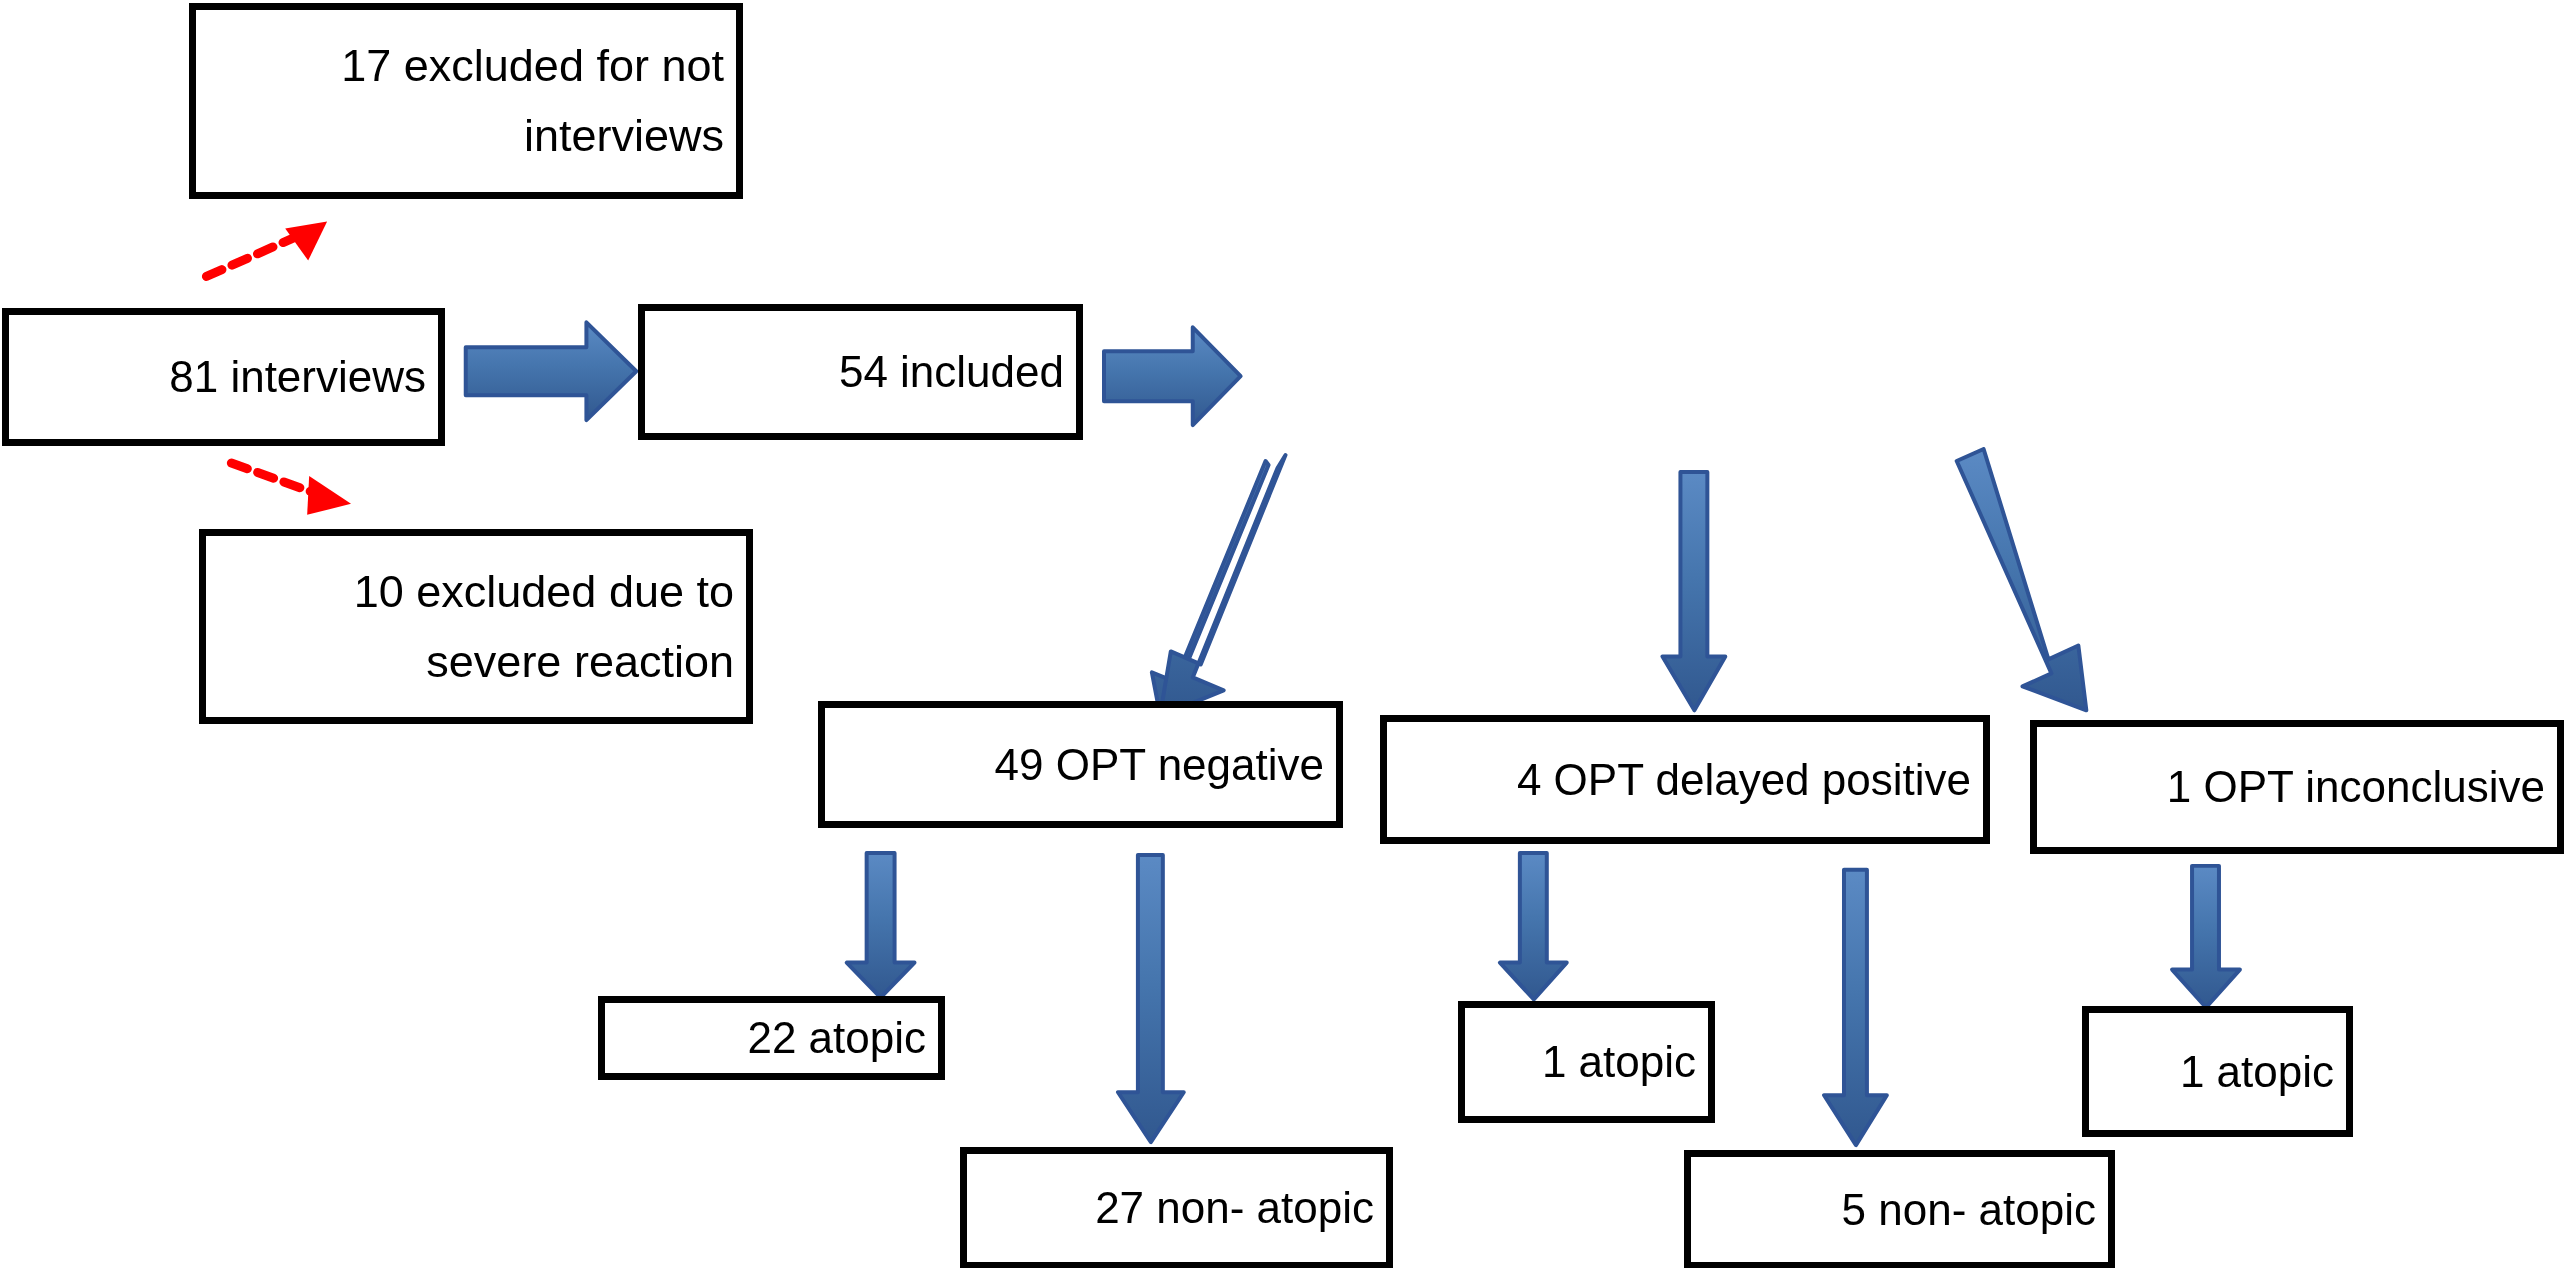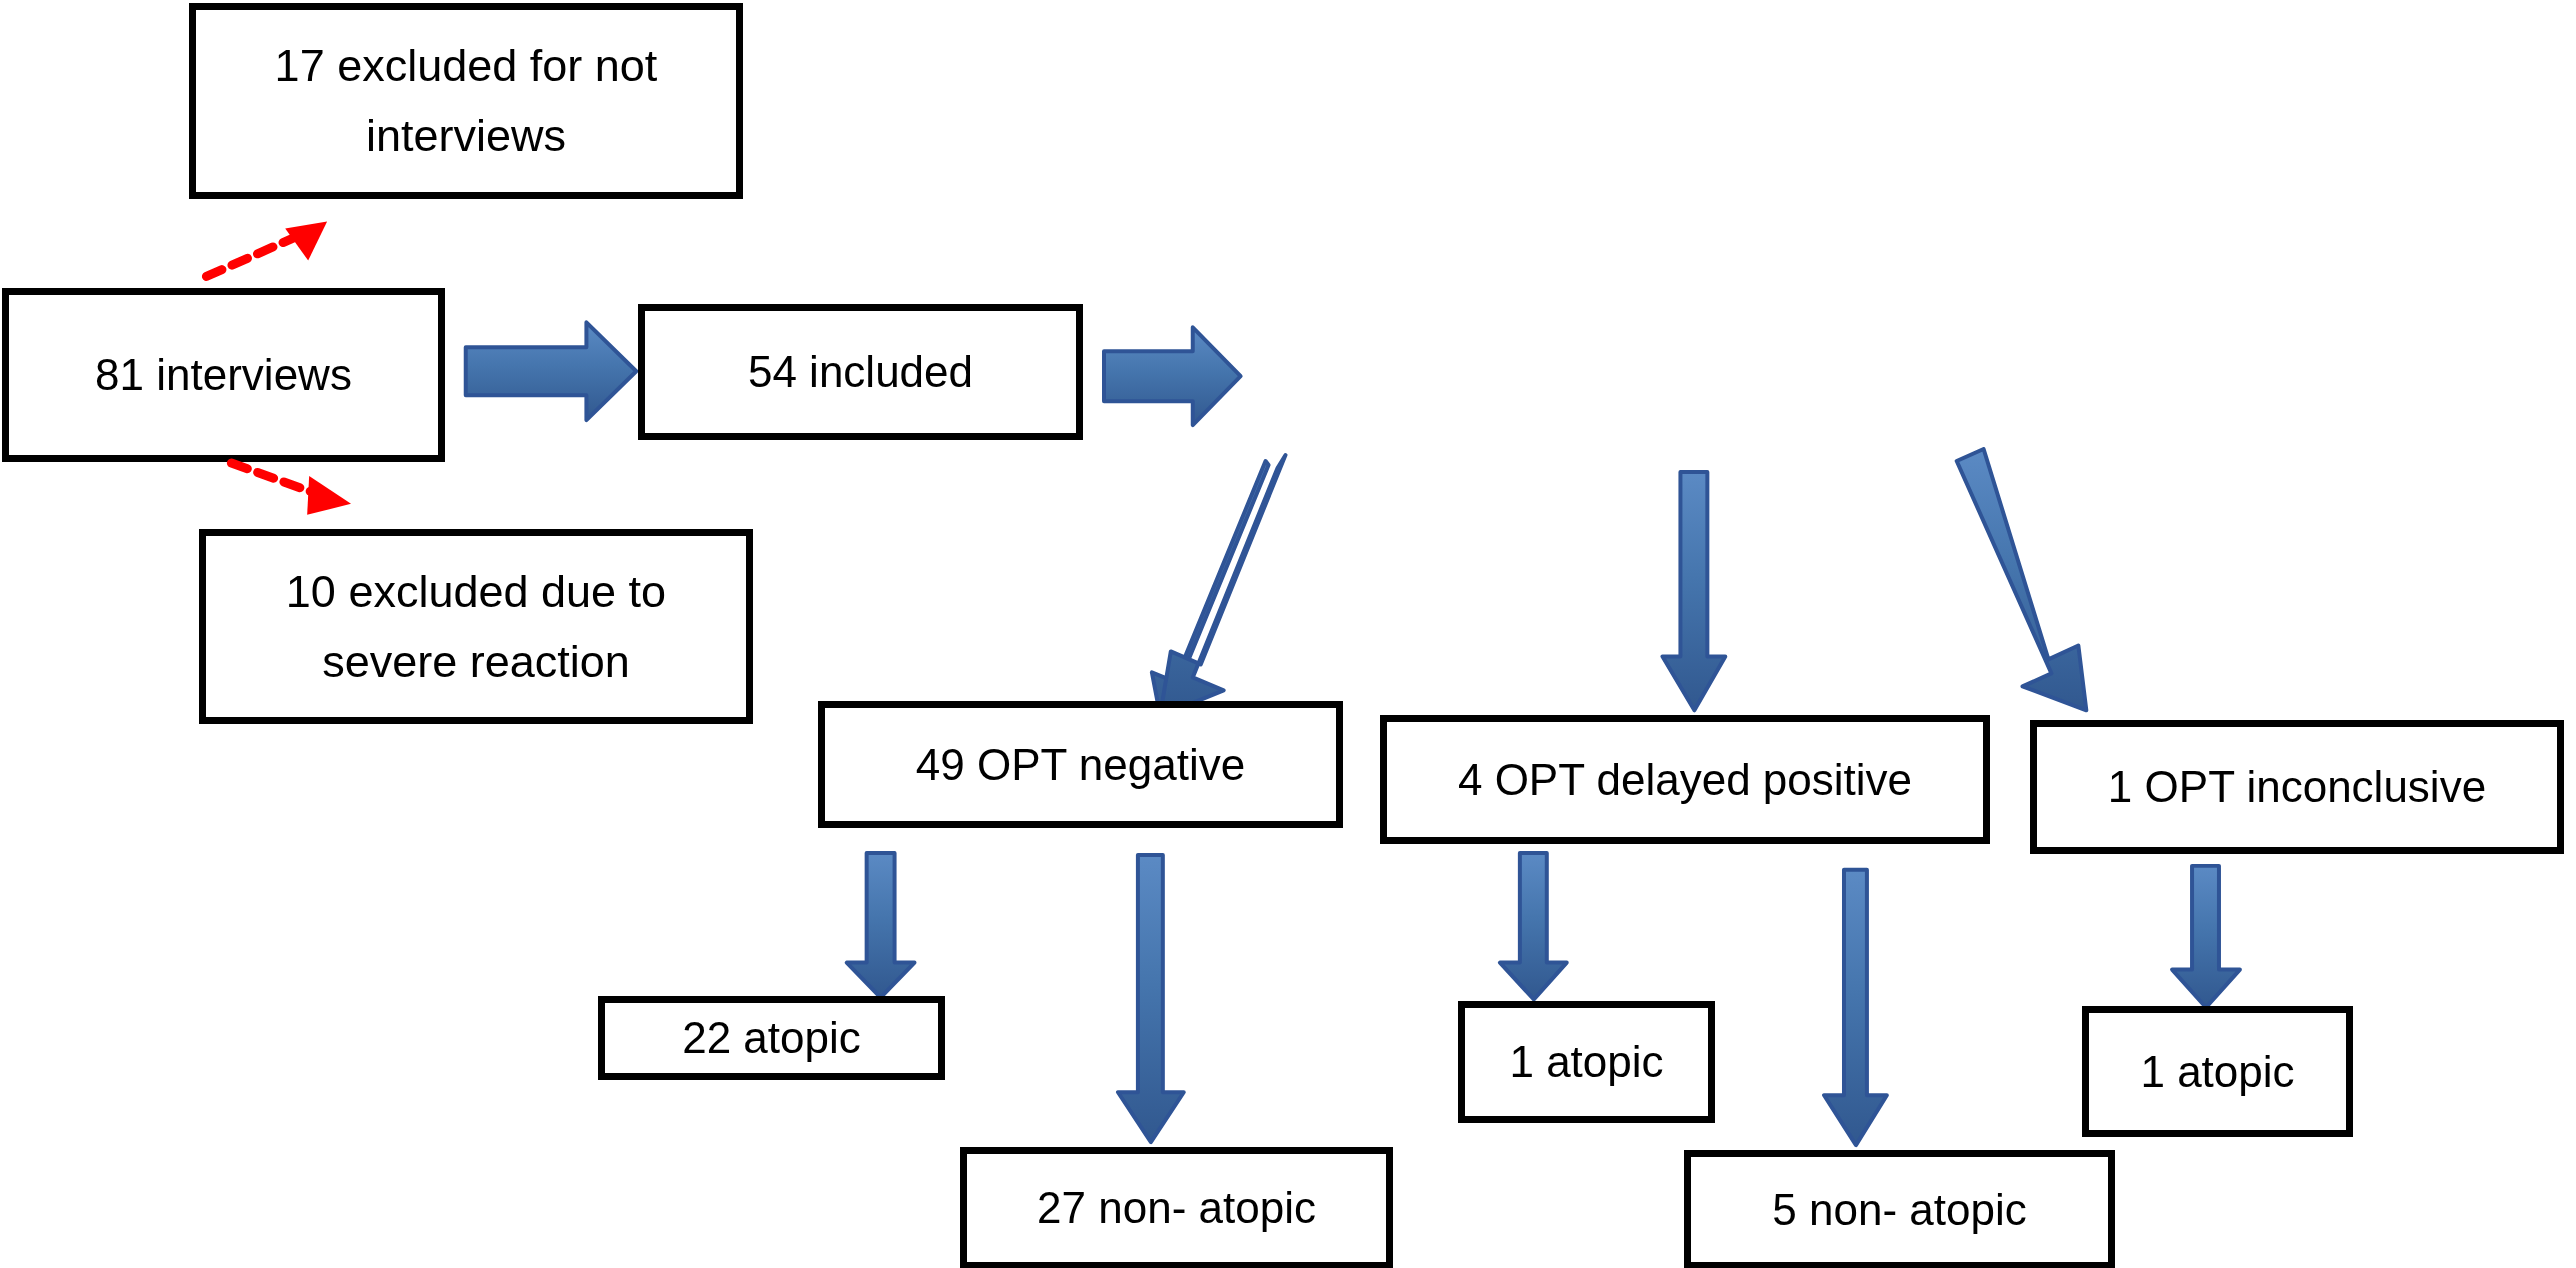--- a/index.html
+++ b/index.html
@@ -17,21 +17,21 @@
     font-family: "Liberation Sans", "DejaVu Sans", sans-serif;
   }
   .node {
     position: absolute;
     box-sizing: border-box;
     background: #ffffff;
     border: 7px solid #000000;
     display: flex;
     align-items: center;
     justify-content: center;
-    text-align: center;
+    text-align: right;
     color: #000000;
     font-size: 44px;
     line-height: 1.45;
     padding: 4px 12px;
     z-index: 3;
   }
   .node .label {
     display: block;
     width: 100%;
   }
@@ -111,21 +111,21 @@
     </g>
   </svg>
 
   <div class="node two-line" style="left:189px; top:3px; width:554px; height:196px;">
     <span class="label">
       <span>17 excluded for not</span><br>
       <span>interviews</span>
     </span>
   </div>
 
-  <div class="node" style="left:2px; top:288px; width:443px; height:174px;">
+  <div class="node" style="left:2px; top:308px; width:443px; height:138px;">
     <span class="label">81 interviews</span>
   </div>
 
   <div class="node two-line" style="left:199px; top:529px; width:554px; height:195px;">
     <span class="label">
       <span>10 excluded due to</span><br>
       <span>severe reaction</span>
     </span>
   </div>
 

